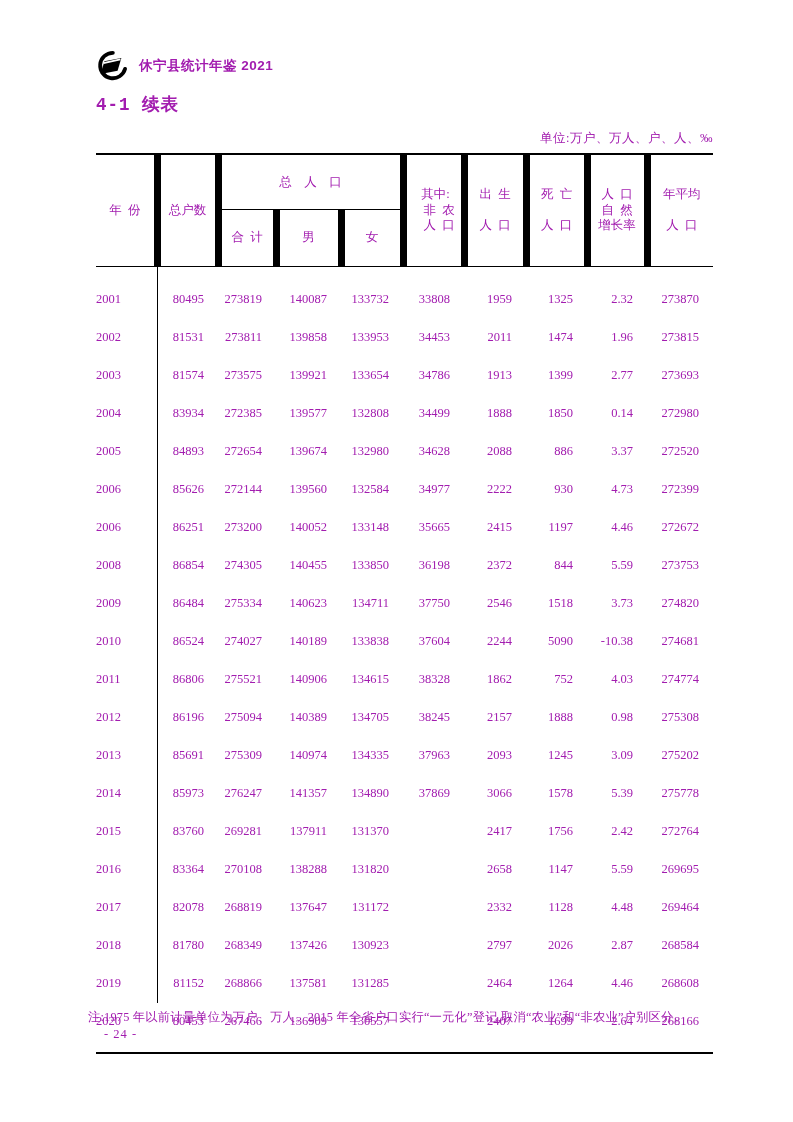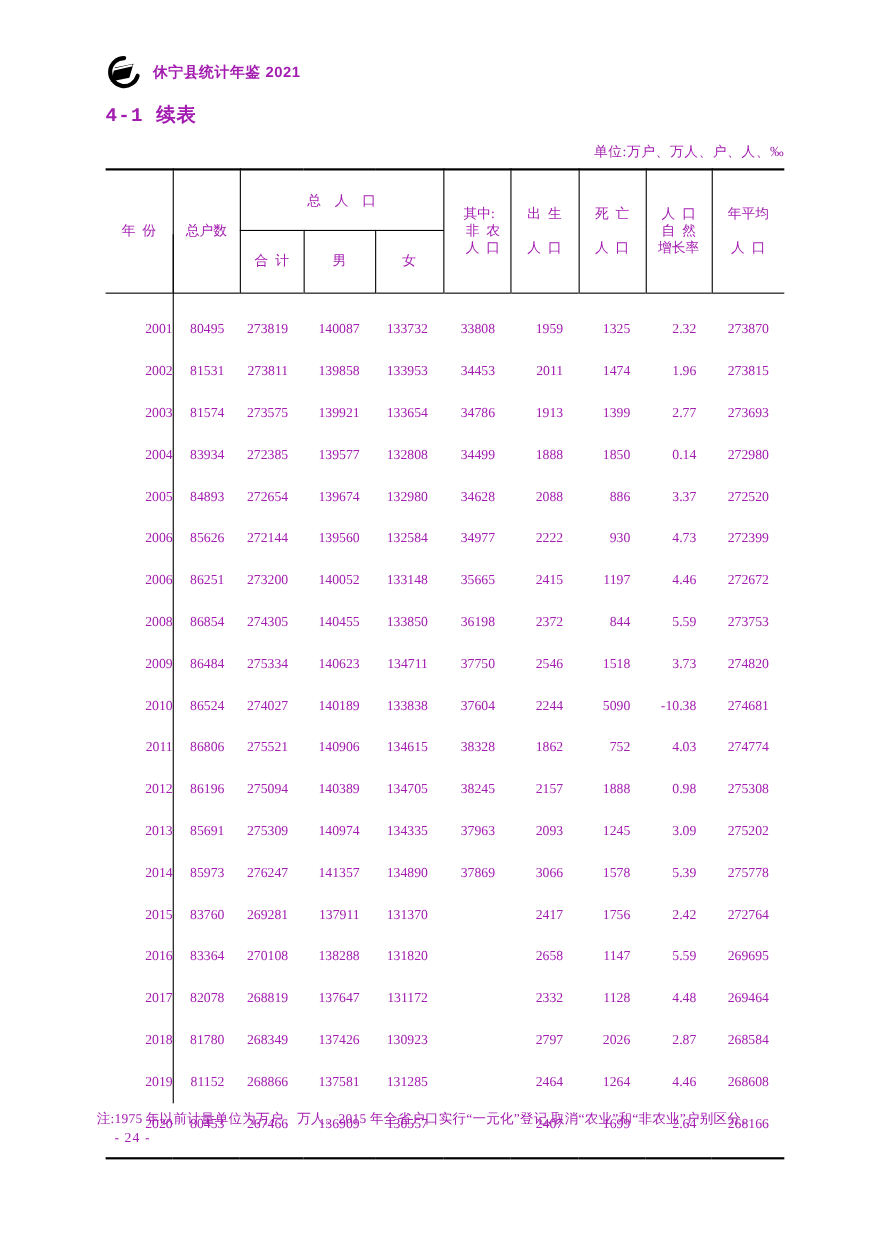--- a/index.html
+++ b/index.html
@@ -63,21 +63,21 @@
   th {
     font-weight: normal;
     font-size: 12.5px;
     white-space: pre;
     text-align: center;
     vertical-align: middle;
     line-height: 1.15;
   }
   tr.hdr-row-1 { height: 28px; }
   tr.hdr-row-2 { height: 29px; }
-  th.bl { border-left: 1px solid #000000; }
+  th.bl { border-left: 7px solid #000000; }
   th.grp { border-bottom: 1px solid #000; }
   th .vstack {
     display: flex;
     flex-direction: column;
     justify-content: space-between;
     height: 53px;
     padding: 3px 0 4px 0;
     align-items: center;
   }
   th.lft { text-align: left; }
@@ -86,21 +86,21 @@
   th.lft .vstack div:nth-child(3) { padding-left: 7px; }
   tbody::before { content: ""; display: table-row; height: 14px; }
   tbody::after  { content: ""; display: table-row; height: 13px; }
   tbody td {
     height: 38px;
     text-align: right;
     padding-right: 14px;
     vertical-align: middle;
     white-space: pre;
   }
-  tbody td.c-year { text-align: right; padding-right: 0; }
+  tbody td.c-year { text-align: left; padding-right: 0; }
   
   .year-divider {
     position: absolute;
     left: 157px;
     top: 213px;
     width: 1px;
     height: 790px;
     background: #000;
   }
   

